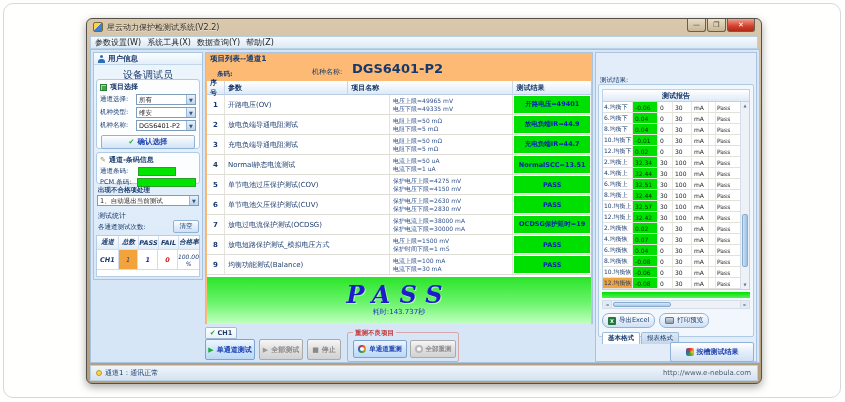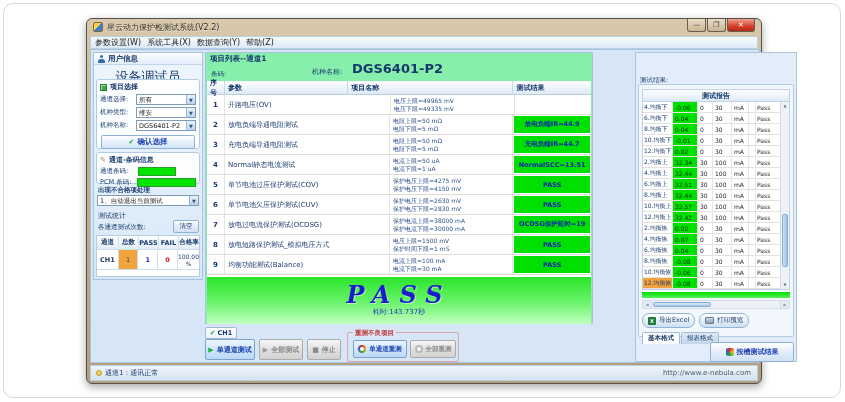--- a/index.html
+++ b/index.html
@@ -38,21 +38,21 @@
   .lp-header { position:absolute; left:0; top:0; right:0; height:12px; display:flex; align-items:center;
                gap:3px; padding-left:4px; background:linear-gradient(180deg,#fbfdff,#e3eefa);
                border-bottom:1px solid #c2d6ea; }
   .lp-header span.t { font-size:7.5px; font-weight:bold; color:#1b3c6e; }
   .person-icon { position:relative; width:7px; height:8px; }
   .person-icon::before { content:""; position:absolute; top:0; left:2px; width:3px; height:3px;
                          border-radius:50%; background:#2e6cb5; }
   .person-icon::after  { content:""; position:absolute; bottom:0; left:0; width:7px; height:4px;
                          border-radius:3px 3px 0 0; background:#2e6cb5; }
   .operator { position:absolute; left:0; top:15px; right:0; text-align:center;
-              font-size:13px; color:#1b3c6e; }
+              font-size:10px; color:#1b3c6e; }
   .grp { position:absolute; left:2px; right:2px; background:#fbfdff;
          border:1px solid #b0cbe4; border-radius:3px; }
   .grp-title { display:flex; align-items:center; gap:3px; padding:2px 0 1px 3px;
                font-size:7px; font-weight:bold; color:#1b3c6e; }
   .grid-icon { width:7px; height:7px; background:#3fa84a; border:1px solid #2c7d36;
                box-shadow:inset 1px 1px 0 rgba(255,255,255,.55); }
   .pencil-icon { font-size:7px; color:#b0883a; line-height:7px; }
   .fld { display:flex; align-items:center; padding:1px 3px; }
   .flbl { width:36px; font-size:6.5px; color:#1b3c6e; }
   .dd { position:relative; flex:1; height:11px; background:#fff; border:1px solid #7f9db9; }
@@ -73,35 +73,35 @@
   .fail-dd { position:absolute; left:3px; right:3px; top:142px; height:12px; }
   .stats-title { position:absolute; left:4px; top:158px; font-size:7px; font-weight:normal; color:#1b3c6e; }
   .count-row { position:absolute; left:3px; right:3px; top:167px; height:13px; }
   .count-lbl { position:absolute; left:1px; top:3px; font-size:6.5px; color:#1b3c6e; }
   .clear-btn { position:absolute; right:0; top:0; width:26px; height:13px;
                background:linear-gradient(180deg,#ffffff,#e6effa 45%,#cfe1f4);
                border:1px solid #8fb2d6; border-radius:2px; font-size:6.5px; color:#1b3c6e;
                display:flex; align-items:center; justify-content:center; }
   .stats-table { position:absolute; left:2px; right:2px; top:182px; bottom:2px; background:#fff;
                  border:1px solid #b6cde4; }
-  .strow { display:flex; }
+  .strow { display:flex;font-style:italic; }
   .stc { border-right:1px solid #cfdeee; border-bottom:1px solid #cfdeee; font-size:6.5px;
          color:#1b3c6e; display:flex; align-items:center; justify-content:center; text-align:center; }
   .sth { font-weight:bold; background:linear-gradient(180deg,#ffffff,#e2edf8); height:14px; }
   .std { height:20px; }
   .w-ch{width:22px}.w-tot{width:20px}.w-pass{width:20px}.w-fail{width:20px}.w-rate{flex:1; border-right:none;}
   .cell-orange { background:#f2a33c; }
   .txt-blue { color:#1515d0; font-weight:bold; } .txt-red { color:#d02020; font-weight:bold; }
   .rate { font-size:6px; line-height:7px; }
 
   
   .mp { position:absolute; left:114px; top:2px; width:388px; height:272px;
-        background:#86efac; border:1px solid #aac4e0; }
+        background:#fdba74; border:1px solid #aac4e0; }
   .mp-caption { position:absolute; left:4px; top:1px; font-size:7.5px; font-weight:bold; color:#1b3c6e; }
-  .bc-lbl { position:absolute; left:5px; top:17px; font-size:6.5px; color:#1b3c6e; }
+  .bc-lbl { position:absolute; left:11px; top:17px; font-size:6.5px; color:#1b3c6e;font-weight:bold; }
   .model-lbl { position:absolute; left:106px; top:14px; font-size:7px; color:#1b3c6e; }
   .model-val { position:absolute; left:146px; top:8px; font-size:13px; font-weight:bold; color:#16386b; }
   .ttable { position:absolute; left:1px; right:1px; top:28px; height:196px; background:#fff; }
   .throw,.trow { display:flex; }
   .thc { background:linear-gradient(180deg,#ffffff,#dfeaf6); border-right:1px solid #c5d7ea;
          border-bottom:1px solid #b9cde2; font-size:7px; font-weight:bold; color:#16386b;
          height:14px; display:flex; align-items:center; padding-left:3px; }
   .trow { height:20px; border-bottom:1px solid #ddddd5; }
   .tc { border-right:1px solid #e4e4dc; overflow:hidden; }
   .c-no   { width:18px; font-size:7px; font-weight:bold; color:#16386b; display:flex; align-items:center; justify-content:center; }
@@ -138,21 +138,21 @@
   #btn-retest-single { left:5px; width:54px; }
   #btn-retest-all { left:62px; width:46px; }
   .refresh-icon { width:8px; height:8px; border-radius:50%;
                   background:conic-gradient(#e03030,#f0a020,#30a830,#3060c0,#e03030); position:relative; }
   .refresh-icon::after { content:""; position:absolute; left:2px; top:2px; width:4px; height:4px;
                          border-radius:50%; background:#fff; }
   .refresh-icon.grey { background:#b8b8b8; }
 
   
   .rp { position:absolute; left:504px; top:2px; width:162px; height:310px;
-        background:#e2edf9; border:1px solid #aac4e0;margin-left:40px; }
+        background:#e2edf9; border:1px solid #aac4e0; }
   .rp-grplbl { position:absolute; left:4px; top:23px; font-size:6.5px; color:#1b3c6e; }
   .rp-grpbox { position:absolute; left:2px; right:2px; top:31px; height:253px;
                border:1px solid #b0cbe4; border-radius:2px; background:#f2f7fd; }
   .rtable { position:absolute; left:3px; right:3px; top:4px; height:201px; background:#fff;
             border:1px solid #c0d2e6; }
   .rtitle { height:12px; background:linear-gradient(180deg,#ffffff,#dfeaf6); border-bottom:1px solid #c0d2e6;
             font-size:7px; font-weight:bold; color:#16386b; text-align:center; line-height:12px; }
   .rrow { display:flex; height:11px; border-bottom:1px solid #e2e2da; }
   .rc { font-size:6px; color:#222; display:flex; align-items:center; border-right:1px solid #e8e8e0;
         overflow:hidden; white-space:nowrap; }
@@ -329,20 +329,23 @@
               <span class="thc" style="width:18px">序号</span>
               <span class="thc" style="width:124px">参数</span>
               <span class="thc" style="width:166px">项目名称</span>
               <span class="thc" style="width:78px;border-right:none">测试结果</span>
             </div>
           <div id="ttable-rows">
               <div class="trow">
      <span class="tc c-no">1</span>
      <span class="tc c-name">开路电压(OV)</span>
      <span class="tc c-par">电压上限=49965 mV<br>电压下限=49335 mV</span>
+     <span class="tc c-res">
+                  <span class="resbox">开路电压=49401</span>
+                </span>
    </div>
               <div class="trow">
      <span class="tc c-no">2</span>
      <span class="tc c-name">放电负端导通电阻测试</span>
      <span class="tc c-par">电阻上限=50 mΩ<br>电阻下限=5 mΩ</span>
      <span class="tc c-res">
                   <span class="resbox">放电负端IR=44.9</span>
                 </span>
    </div>
               <div class="trow">

